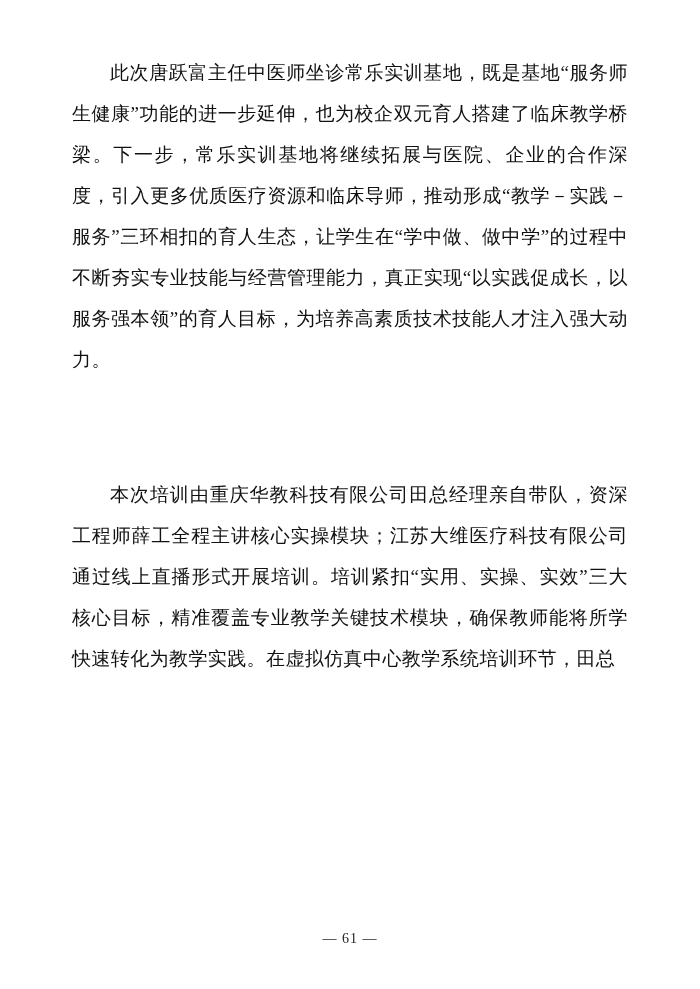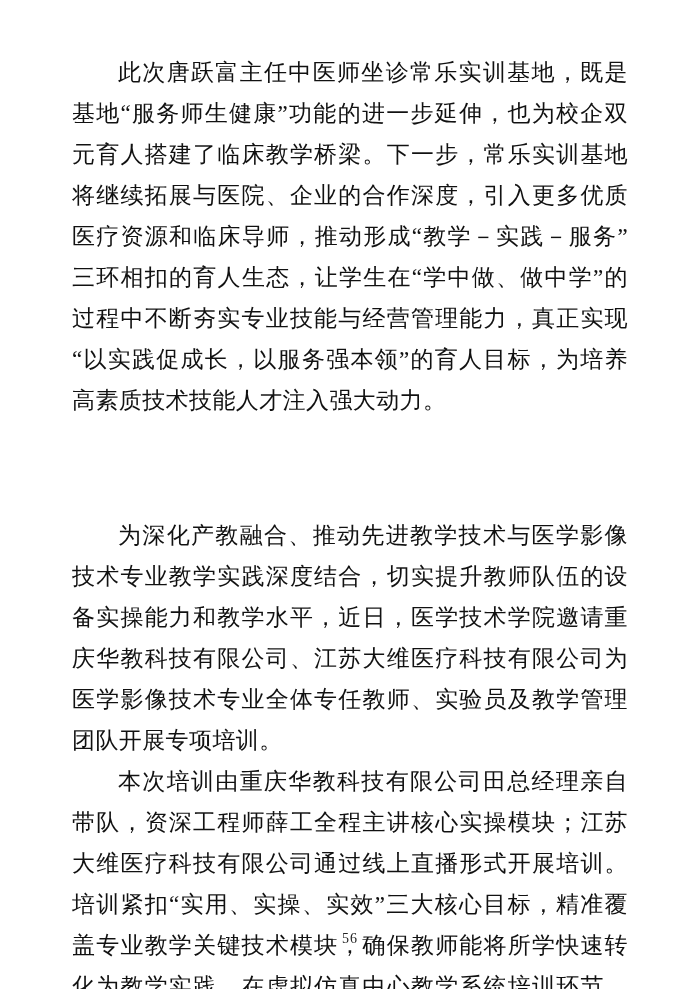--- a/index.html
+++ b/index.html
@@ -20,21 +20,21 @@
     box-sizing: border-box;
   }
   .content {
     position: absolute;
     left: 72px;
     top: 52px;
     width: 556px;
   }
   p.para {
     margin: 0;
-    font-size: 23px;
+    font-size: 19px;
     line-height: 41px;
     color: #111111;
     text-align: justify;
     text-justify: inter-ideograph;
     text-indent: 2em;
     letter-spacing: 0.4px;
     font-family: "Liberation Serif", "DejaVu Serif", serif;
   }
   .gap-block {
     height: 84px;
@@ -79,20 +79,19 @@
     <p class="para">此次唐跃富主任中医师坐诊常乐实训基地，既是基地“服务师生健康”功能的进一步延伸，也为校企双元育人搭建了临床教学桥梁。下一步，常乐实训基地将继续拓展与医院、企业的合作深度，引入更多优质医疗资源和临床导师，推动形成“教学－实践－服务”三环相扣的育人生态，让学生在“学中做、做中学”的过程中不断夯实专业技能与经营管理能力，真正实现“以实践促成长，以服务强本领”的育人目标，为培养高素质技术技能人才注入强大动力。</p>
 
     <div class="gap-block"></div>
 
     <h2 class="article-title">
     </h2>
 
     <div class="after-title"></div>
 
     <div class="section-paras">
-      <p class="para">为深化产教融合、推动先进教学技术与医学影像技术专业教学实践深度结合，切实提升教师队伍的设备实操能力和教学水平，近日，医学技术学院邀请重庆华教科技有限公司、江苏大维医疗科技有限公司为医学影像技术专业全体专任教师、实验员及教学管理团队开展专项培训。</p>
       <p class="para">本次培训由重庆华教科技有限公司田总经理亲自带队，资深工程师薛工全程主讲核心实操模块；江苏大维医疗科技有限公司通过线上直播形式开展培训。培训紧扣“实用、实操、实效”三大核心目标，精准覆盖专业教学关键技术模块，确保教师能将所学快速转化为教学实践。在虚拟仿真中心教学系统培训环节，田总</p>
     </div>
 
   </div>
 
-  <div class="footer">— 56 —</div>
+  <div class="footer">— 61 —</div>
 </div>
 
 </body></html>

